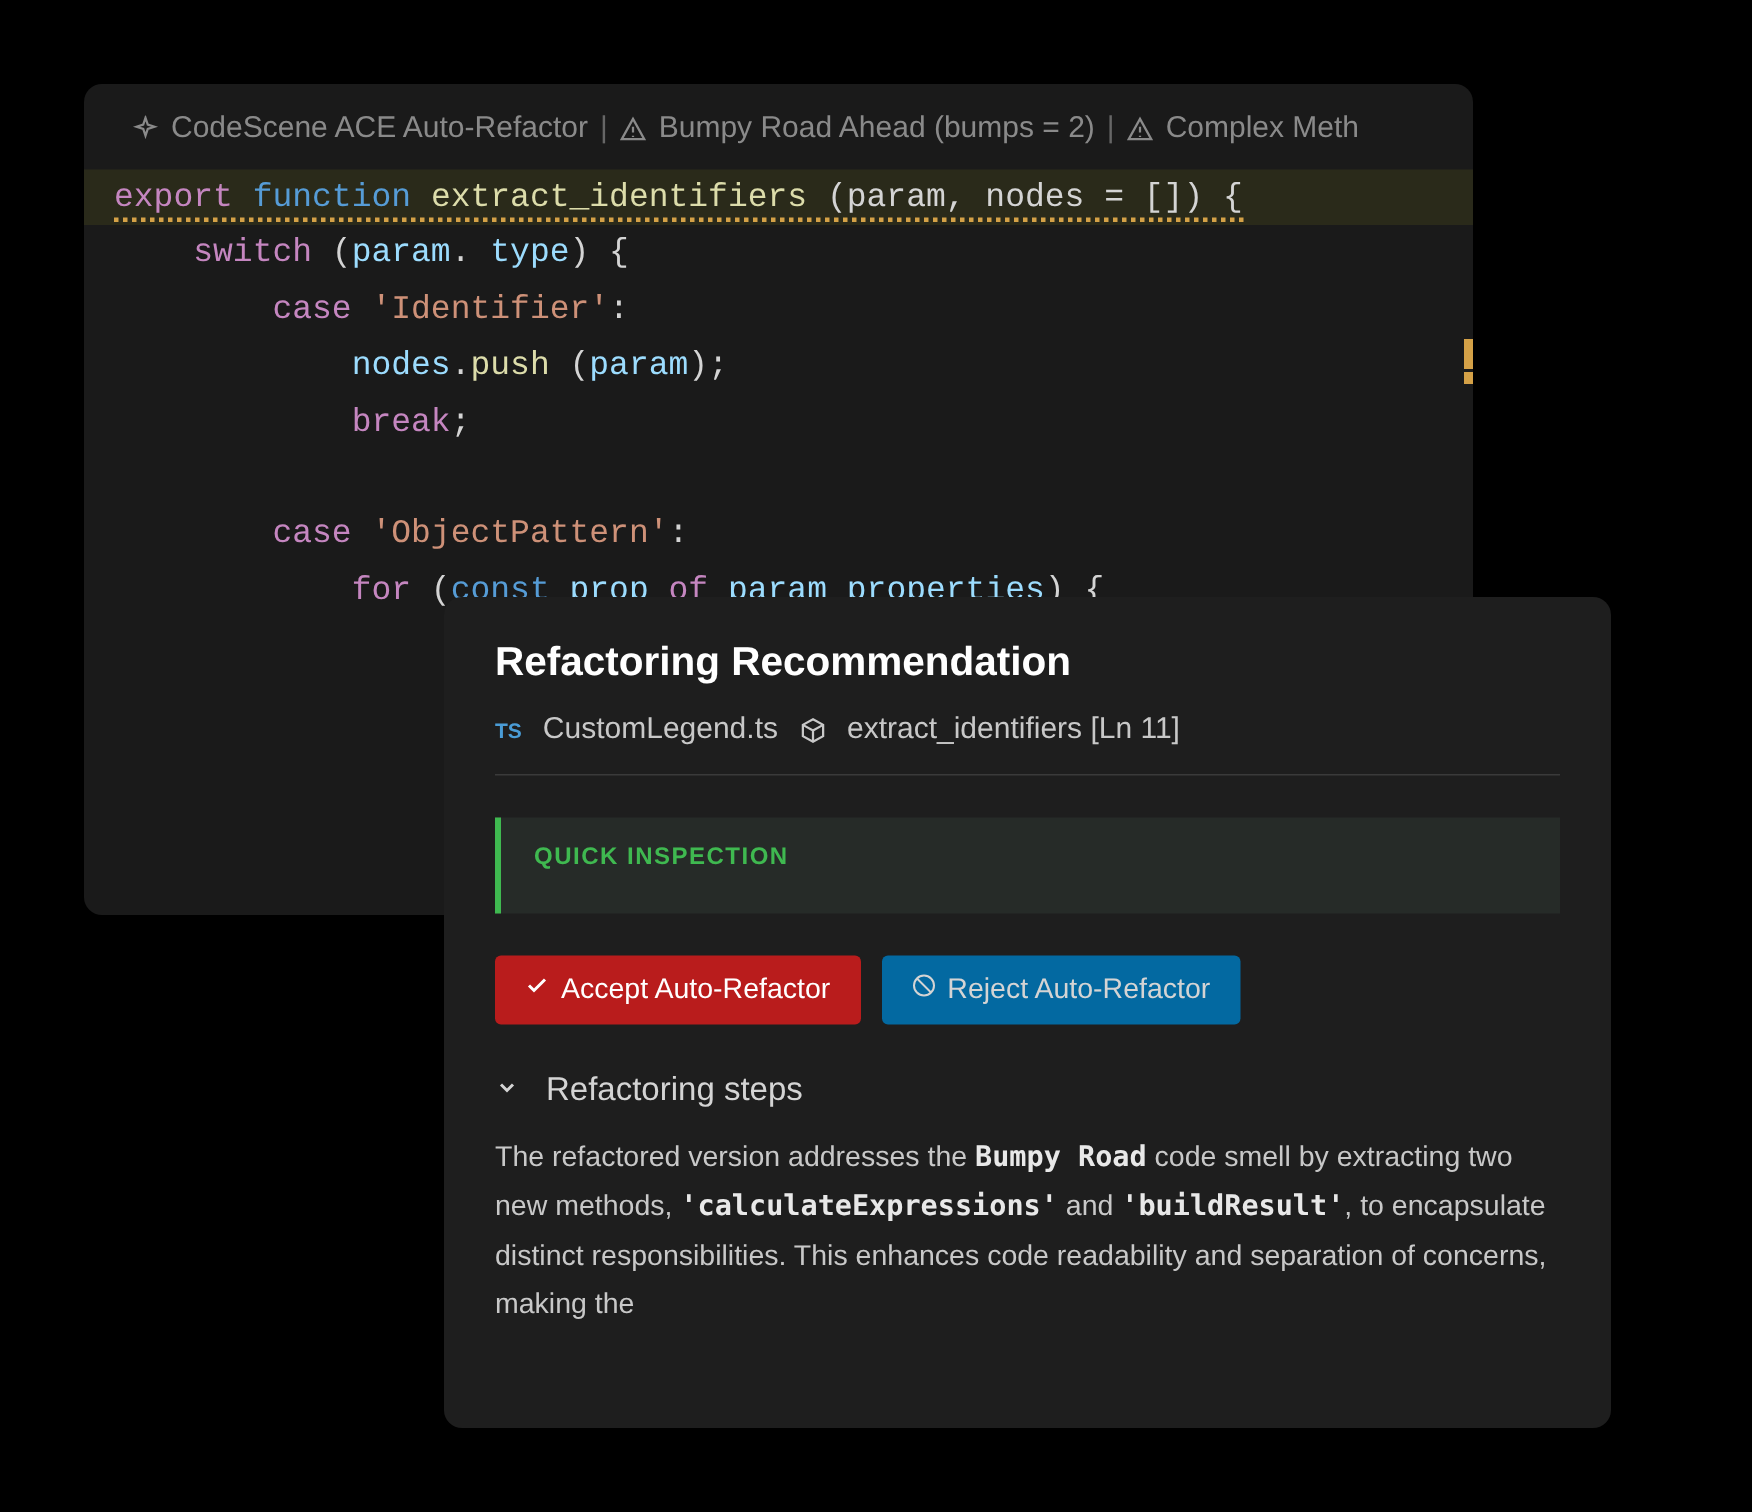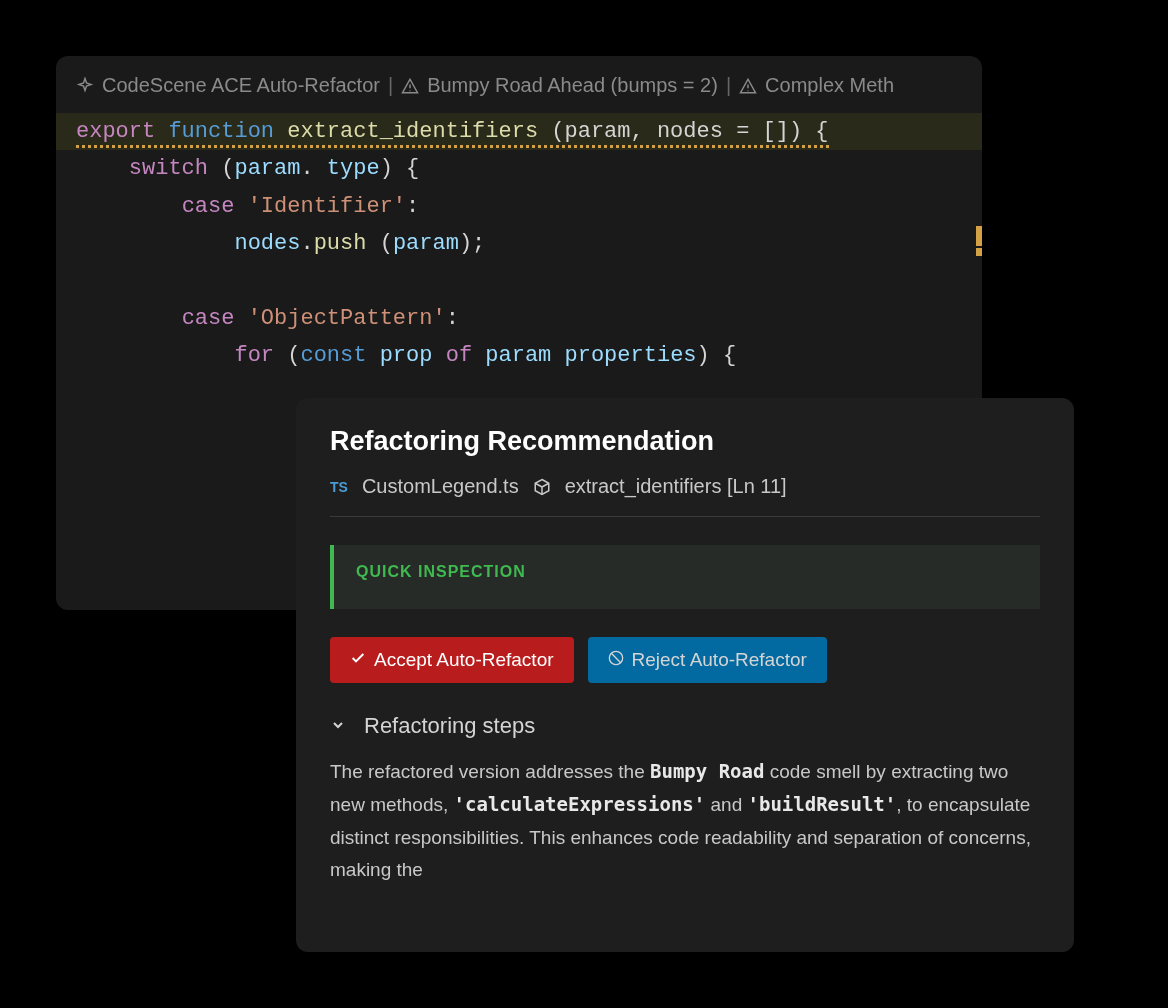--- a/index.html
+++ b/index.html
@@ -18,21 +18,21 @@
       width: 926px;
       height: 554px;
       background: #1a1a1a;
       border-radius: 12px;
       overflow: hidden;
     }
     .code-lens-bar {
       display: flex;
       align-items: center;
       gap: 8px;
-      padding: 18px 20px 12px 20px;
+      padding: 18px 20px 12px 32px;
       color: #8a8a8a;
       font-size: 20px;
       white-space: nowrap;
       overflow: hidden;
     }
     .code-lens-item {
       display: flex;
       align-items: center;
       gap: 8px;
     }
@@ -223,20 +223,21 @@
       </span>
       <span>Complex Meth</span>
     </span>
   </div>
 
   <div class="code-area">
     <div class="code-line highlighted-line"><span class="squiggle-underline"><span class="kw-export">export</span> <span class="kw-function">function</span> <span class="fn-name">extract_identifiers</span><span class="punct"> (param, nodes = []) {</span></span></div>
     <div class="code-line"><span>    </span><span class="kw-switch">switch</span><span class="punct"> (</span><span class="param">param</span><span class="punct">. </span><span class="prop">type</span><span class="punct">) {</span></div>
     <div class="code-line"><span>        </span><span class="kw-case">case</span><span> </span><span class="string">'Identifier'</span><span class="punct">:</span></div>
     <div class="code-line"><span>            </span><span class="param">nodes</span><span class="punct">.</span><span class="method">push</span><span class="punct"> (</span><span class="param">param</span><span class="punct">);</span></div>
+    <div class="code-line"><span>            </span><span class="kw-break">break</span><span class="punct">;</span></div>
     <div class="code-line">&nbsp;</div>
     <div class="code-line"><span>        </span><span class="kw-case">case</span><span> </span><span class="string">'ObjectPattern'</span><span class="punct">:</span></div>
     <div class="code-line"><span>            </span><span class="kw-for">for</span><span class="punct"> (</span><span class="kw-const">const</span><span> </span><span class="param">prop</span><span> </span><span class="kw-of">of</span><span> </span><span class="param">param</span><span class="punct"> </span><span class="prop">properties</span><span class="punct">) {</span></div>
   </div>
   <div class="minimap-marks"></div>
   <div class="minimap-marks2"></div>
 </div>
 
 <div class="popup-window">
   <h2 class="popup-title">Refactoring Recommendation</h2>

